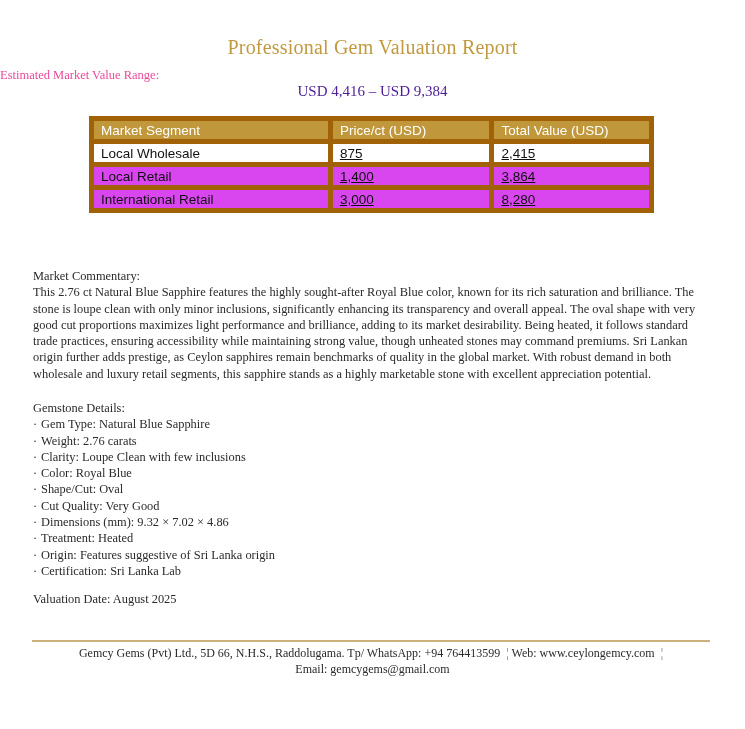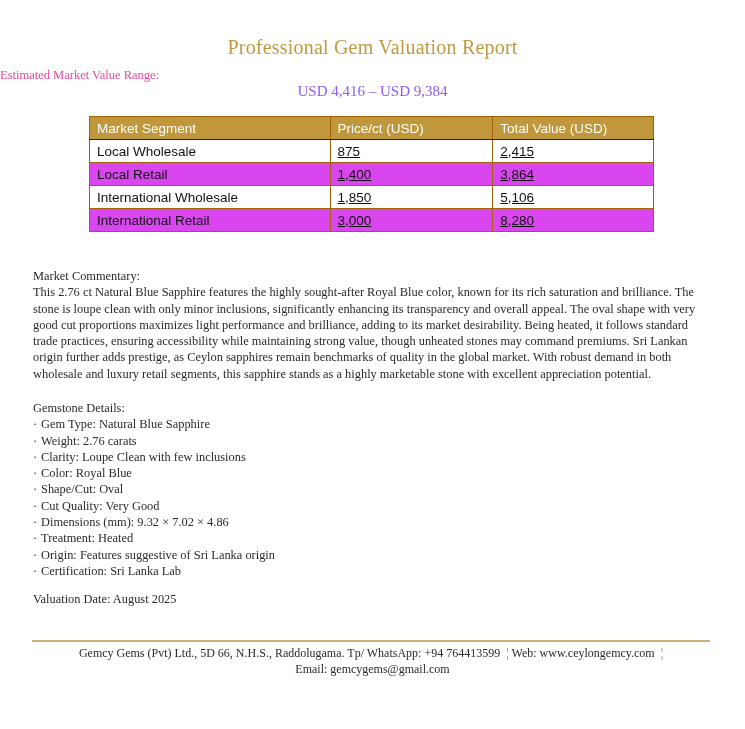--- a/index.html
+++ b/index.html
@@ -37,33 +37,33 @@
       color: #ec4899;
     }
     .range-value {
       position: absolute;
       top: 83px;
       left: 0;
       width: 745px;
       text-align: center;
       font-family: "Liberation Serif", serif;
       font-size: 15px;
-      color: #8b5cf6;
+      color: #4c1d95;
     }
     table.valuation {
       position: absolute;
       top: 116px;
       left: 89px;
       width: 565px;
       border-collapse: collapse;
       font-family: "Liberation Sans", "DejaVu Sans", sans-serif;
       font-size: 13.5px;
     }
     table.valuation th, table.valuation td {
-      border: 1px solid #a16207;
+      border: 5px solid #a16207;
       height: 23px;
       padding: 0 7px;
       box-sizing: border-box;
     }
     table.valuation th {
       background: #c0973a;
       color: #ffffff;
       font-weight: normal;
       text-align: left;
       border-bottom: 1px solid #222222;
@@ -164,25 +164,20 @@
   <tbody>
     <tr>
       <td>Local Wholesale</td>
       <td class="num">875</td>
       <td class="num">2,415</td>
     </tr>
     <tr class="alt">
       <td>Local Retail</td>
       <td class="num">1,400</td>
       <td class="num">3,864</td>
-    </tr>
-    <tr>
-      <td>International Wholesale</td>
-      <td class="num">1,850</td>
-      <td class="num">5,106</td>
     </tr>
     <tr class="alt">
       <td>International Retail</td>
       <td class="num">3,000</td>
       <td class="num">8,280</td>
     </tr>
   </tbody>
 </table>
 
 <div class="commentary">

